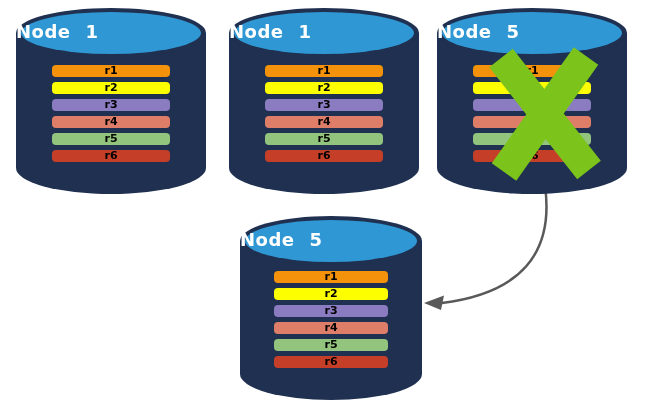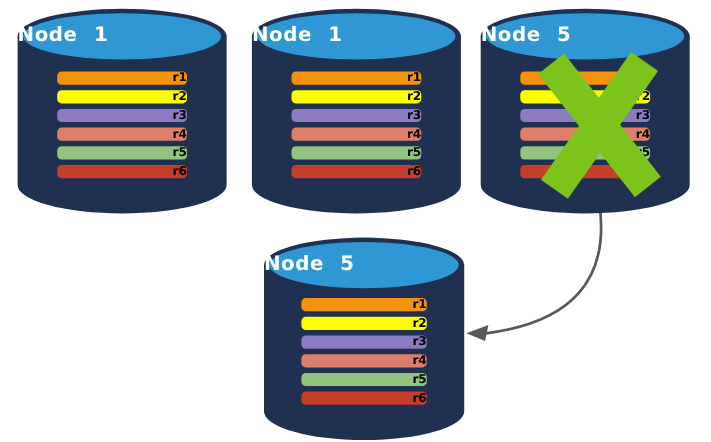--- a/index.html
+++ b/index.html
@@ -39,21 +39,21 @@
     word-spacing:0.45em;
     letter-spacing:0.5px;
   }
   .rows{
     position:absolute;left:36px;right:36px;top:57px;
     display:flex;flex-direction:column;gap:5px;
   }
   .node--n4 .rows{left:34px;right:34px;top:55px;}
   .row-bar{
     height:12px;border-radius:4px;
-    text-align:right;line-height:12px;
+    text-align:center;line-height:12px;
     font-size:11px;font-weight:bold;color:#000;
   }
   .failure-x{position:absolute;left:0;top:0;z-index:2;}
 </style>
 </head>
 <body>
 
 <div id="canvas" style="--navy: #1F3050; --blue: #2F97D3; --title: #FFFFFF; --bg: #ffffff;">
 
   <svg id="arrow-overlay" width="646" height="402" viewBox="0 0 646 402">

